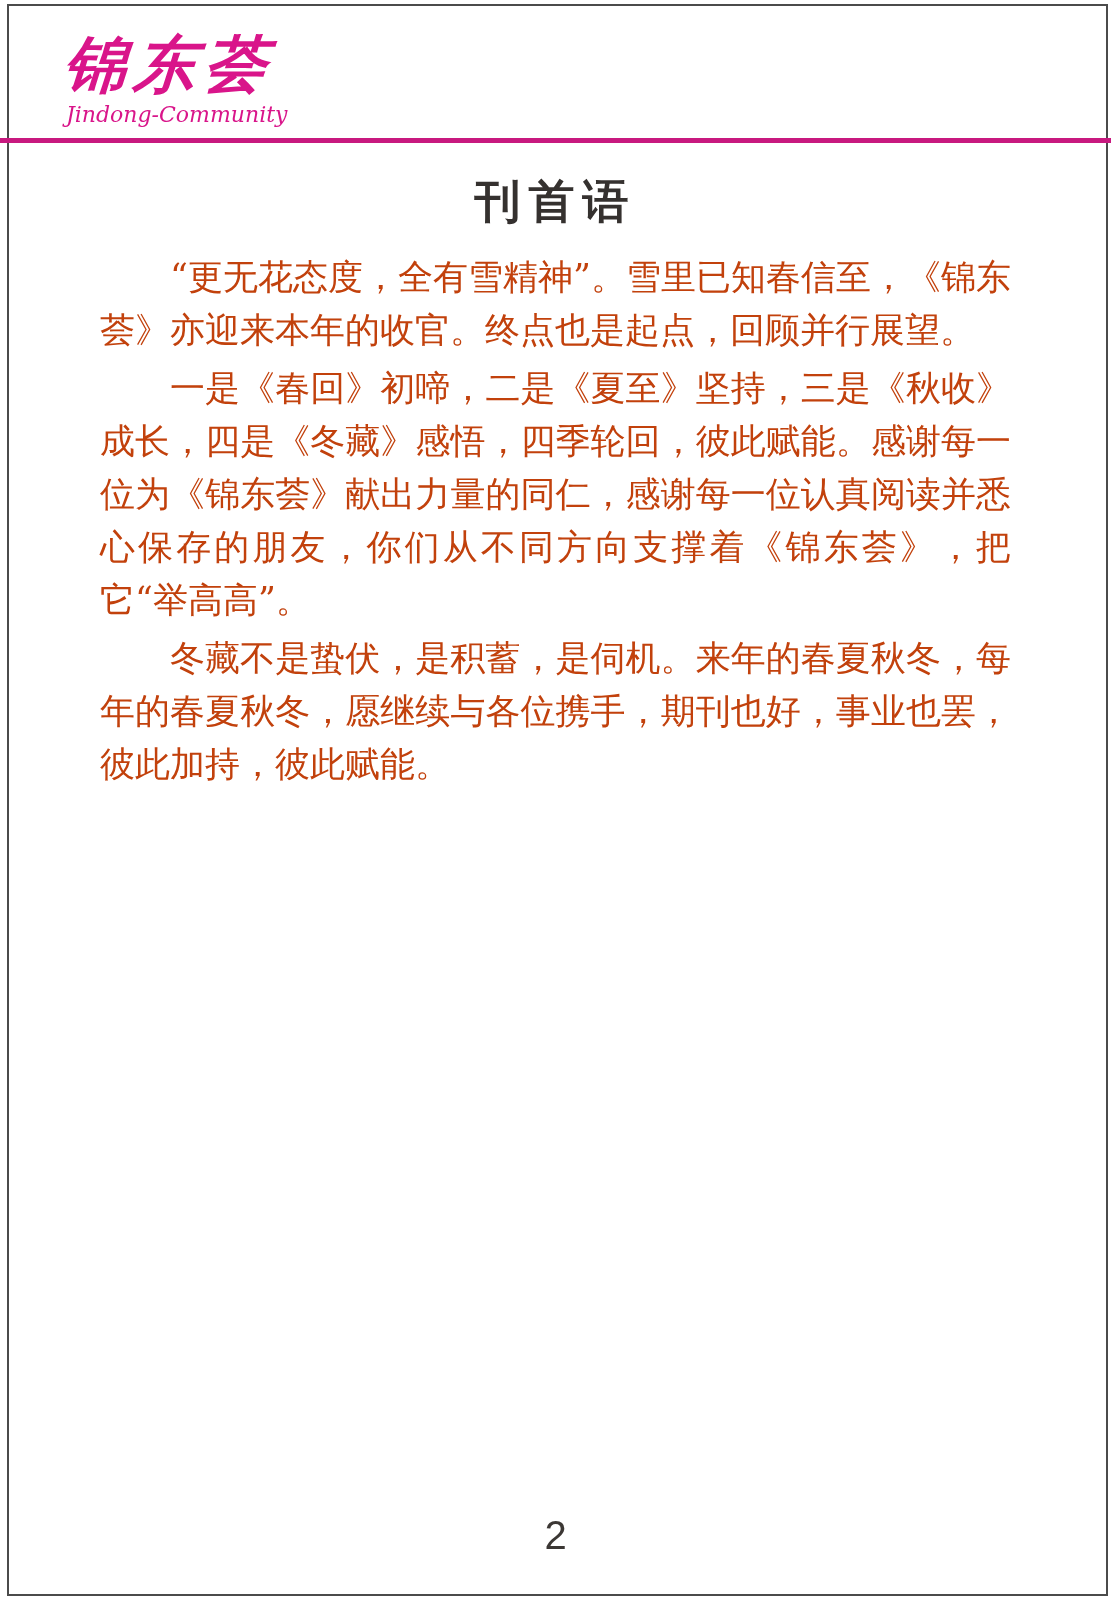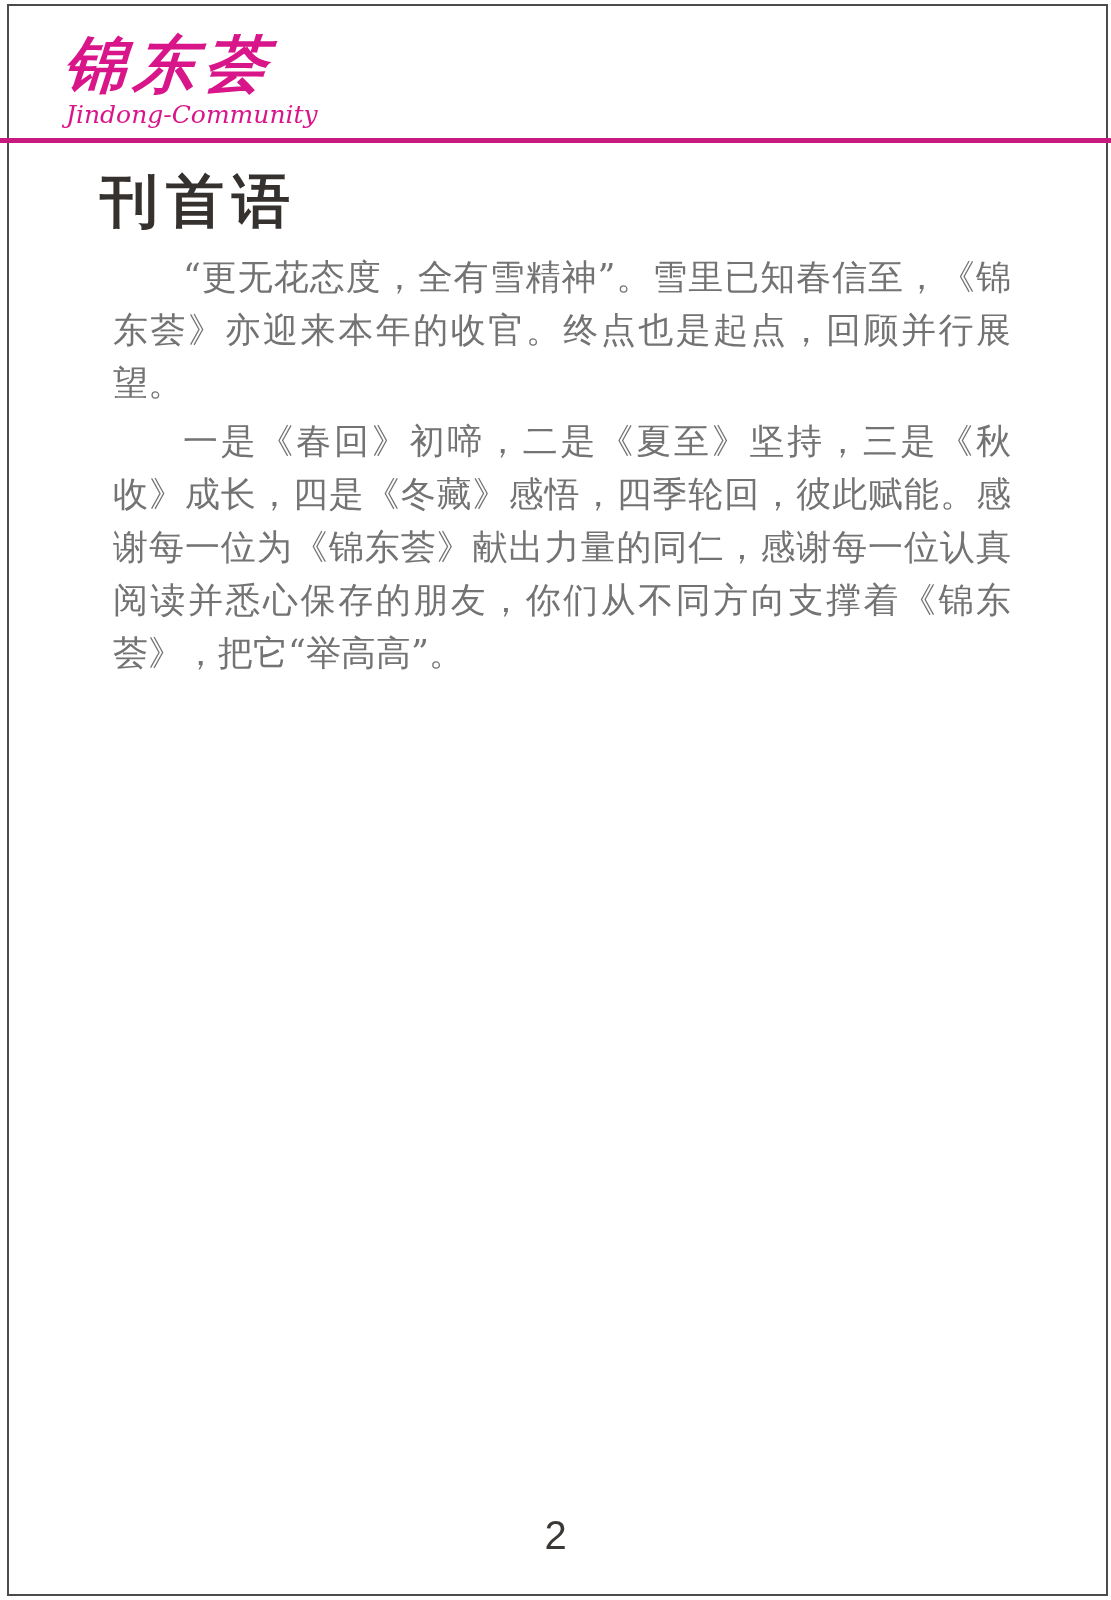--- a/index.html
+++ b/index.html
@@ -43,21 +43,21 @@
     font-style: italic;
     font-size: 62px;
     line-height: 70px;
     letter-spacing: 8px;
     color: #d9158a;
     transform: skew(-4deg);
   }
   .logo-en {
     font-family: "DejaVu Serif", serif;
     font-style: italic;
-    font-size: 25px;
+    font-size: 22px;
     line-height: 26px;
     color: #d9158a;
     margin-top: 2px;
     margin-left: 2px;
   }
   .header-rule {
     position: absolute;
     left: 0;
     top: 138px;
     width: 1111px;
@@ -67,35 +67,36 @@
   .content {
     position: absolute;
     left: 100px;
     top: 143px;
     width: 911px;
     z-index: 2;
   }
   .article-title {
     font-family: "Liberation Sans", sans-serif;
     font-weight: 900;
-    font-size: 58px;
+    font-size: 46px;
     line-height: 48px;
     letter-spacing: 8px;
     color: #35312f;
+    text-align: center;
     margin: 34px 0 26px 0;
   }
   .body-text p {
     font-family: "DejaVu Serif", serif;
     font-size: 35px;
     line-height: 53px;
-    color: #737373;
+    color: #c2410c;
     text-indent: 2em;
     text-align: justify;
     text-justify: inter-character;
-    margin: 0 0 5px 13px;
+    margin: 0 0 5px 0;
     font-weight: 400;
   }
   .page-number {
     position: absolute;
     left: 0;
     bottom: 42px;
     width: 100%;
     text-align: center;
     font-family: "Liberation Sans", sans-serif;
     font-size: 40px;
@@ -117,18 +118,19 @@
     </div>
     <div class="header-rule"></div>
   </div>
 
   <div class="content">
     <h1 class="article-title">刊首语</h1>
 
     <div class="body-text">
       <p>“更无花态度，全有雪精神”。雪里已知春信至，《锦东荟》亦迎来本年的收官。终点也是起点，回顾并行展望。</p>
       <p>一是《春回》初啼，二是《夏至》坚持，三是《秋收》成长，四是《冬藏》感悟，四季轮回，彼此赋能。感谢每一位为《锦东荟》献出力量的同仁，感谢每一位认真阅读并悉心保存的朋友，你们从不同方向支撑着《锦东荟》，把它“举高高”。</p>
+      <p>冬藏不是蛰伏，是积蓄，是伺机。来年的春夏秋冬，每年的春夏秋冬，愿继续与各位携手，期刊也好，事业也罢，彼此加持，彼此赋能。</p>
     </div>
   </div>
 
   <div class="page-number">2</div>
 
 </div>
 
 </body></html>

